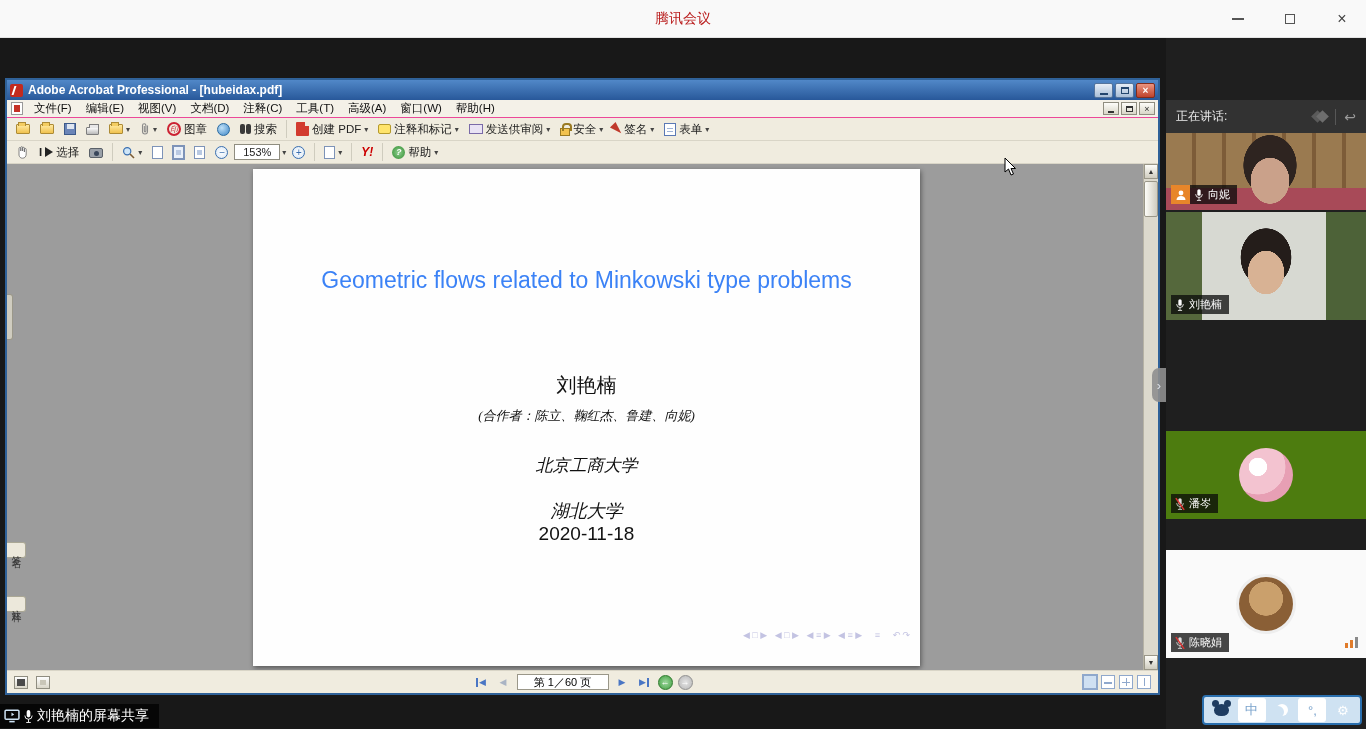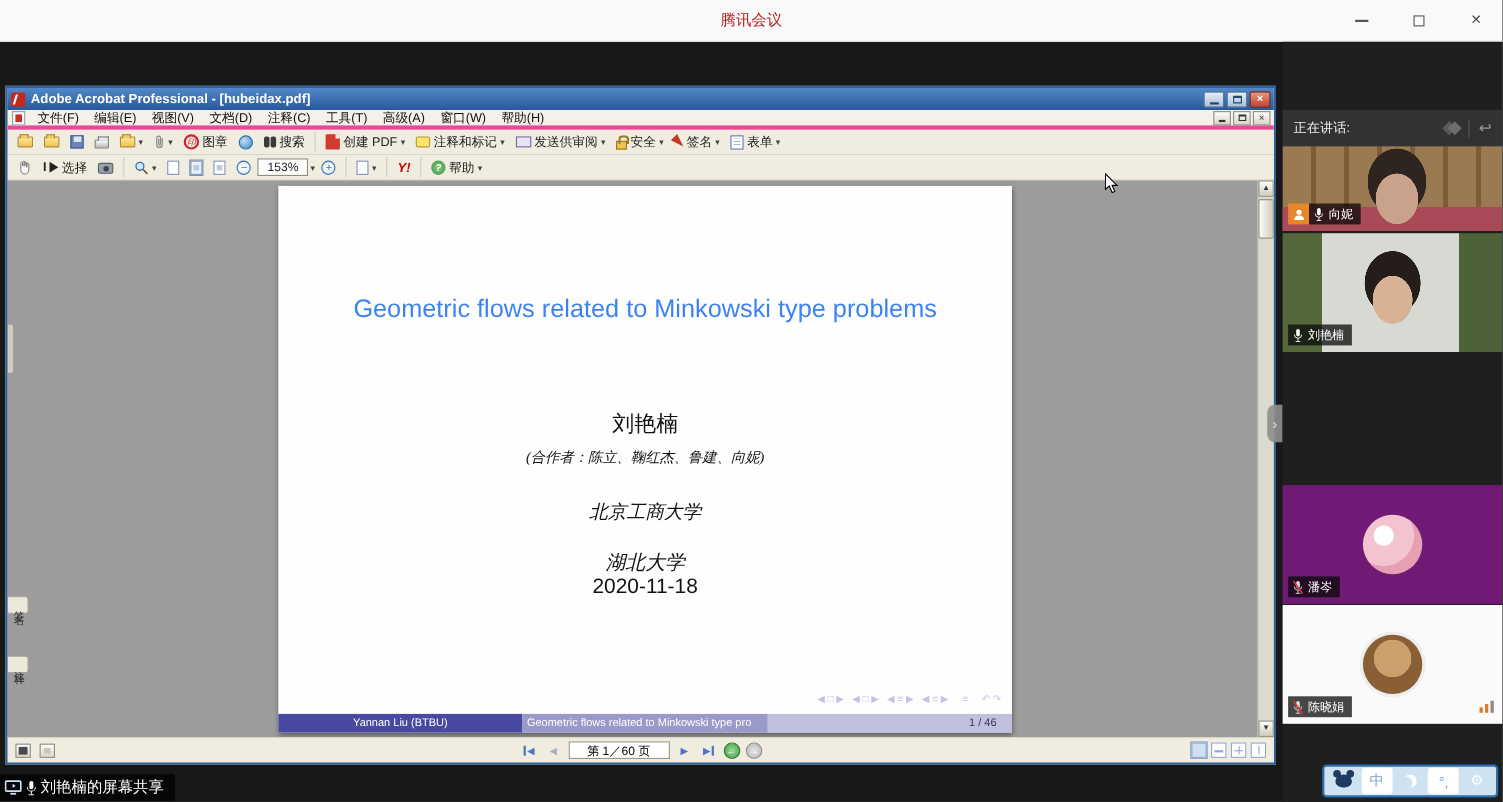--- a/index.html
+++ b/index.html
@@ -19,21 +19,21 @@
   .acrobat{position:absolute;left:5px;top:78px;width:1155px;height:617px;border:2px solid #2f6198;display:flex;flex-direction:column;background:#f0ecdf}
   .acr-title{height:20px;display:flex;align-items:center;gap:5px;padding:0 3px;background:linear-gradient(#5188c8,#28589a);color:#fff;font-size:12px;font-weight:bold;flex:0 0 auto}
   .acr-logo{width:13px;height:13px;background:#c22a1f;border-radius:2px;position:relative;flex:0 0 auto}
   .acr-logo::before{content:"";position:absolute;left:3px;top:2px;width:7px;height:9px;border-left:2px solid #fff;transform:skewX(-18deg)}
   .acr-winbtns{margin-left:auto;display:flex;gap:2px}
   .wbtn{width:19px;height:15px;border-radius:2px;background:linear-gradient(#e7eef7,#a9bed7);border:1px solid #55749c;display:flex;align-items:center;justify-content:center;color:#24466e}
   .wbtn.closebtn{background:linear-gradient(#ea9480,#bf432c);border-color:#822c1b;color:#fff;font-size:10px;font-weight:bold}
   .g-wmin{width:8px;height:2px;background:#24466e;margin-top:7px}
   .g-wmax{width:8px;height:7px;border:1px solid #24466e;border-top-width:2px}
 
-  .acr-menubar{height:18px;background:#f4f1e8;border-bottom:4px solid #ec4899;display:flex;align-items:center;font-size:11.5px;color:#111;padding:4px 3px;flex:0 0 auto}
+  .acr-menubar{height:18px;background:#f4f1e8;border-bottom:1px solid #ec4899;display:flex;align-items:center;font-size:11.5px;color:#111;padding:4px 3px;flex:0 0 auto}
   .menu-pdficon{width:12px;height:13px;background:#fff;border:1px solid #999;position:relative;margin:0 4px 0 1px}
   .menu-pdficon::before{content:"";position:absolute;inset:2px;background:#c53126}
   .mi{padding:1px 7px;white-space:nowrap}
   .child-ctrl{margin-left:auto;display:flex;gap:2px}
   .cbtn{width:16px;height:13px;border:1px solid #8f8d80;background:linear-gradient(#fdfdf9,#d9d6c8);display:flex;align-items:center;justify-content:center;font-size:9px;color:#333}
   .g-cmin{width:6px;height:2px;background:#333;margin-top:6px}
   .g-cmax{width:7px;height:6px;border:1px solid #333;border-top-width:2px}
 
   .acr-tb{height:23px;background:#f0ecdf;border-bottom:1px solid #d9d5c7;display:flex;align-items:center;padding:0 5px;font-size:11.5px;color:#222;gap:2px;flex:0 0 auto}
   .tbtn{display:inline-flex;align-items:center;gap:3px;padding:1px 4px;height:19px;white-space:nowrap}
@@ -135,21 +135,21 @@
       linear-gradient(180deg,rgba(0,0,0,0) 72%,#a84a58 72%),
       repeating-linear-gradient(90deg,#9a7a50 0 26px,#7d5c38 26px 30px)}
   .t2{top:174px;height:108px;background:
       radial-gradient(ellipse 30px 36px at 50% 56%,#d8b294 0 60%,transparent 61%),
       radial-gradient(ellipse 42px 48px at 50% 42%,#241d1a 0 60%,transparent 61%),
       linear-gradient(90deg,#55683c 0 18%,#d7d9d2 18% 80%,#4d6238 80%)}
   .t3{top:287px;height:107px;background:
       radial-gradient(ellipse 24px 28px at 50% 40%,#d2a486 0 60%,transparent 61%),
       radial-gradient(ellipse 46px 28px at 50% 84%,#ececea 0 60%,transparent 61%),
       repeating-linear-gradient(90deg,#8d6c49 0 24px,#6b4d30 24px 28px)}
-  .t4{top:403px;height:108px;background:#701a75}
+  .t4{top:393px;height:88px;background:#4d7c0f}
   .t5{top:512px;height:108px;background:#fafafa}
   .av-wrap{position:absolute;inset:0;display:flex;align-items:center;justify-content:center}
   .avatar{width:54px;height:54px;border-radius:50%}
   .av-pink{background:radial-gradient(circle at 35% 35%,#fff 0 18%,#f3c3d0 19% 55%,#e79fb4 56% 100%)}
   .av-brown{background:radial-gradient(circle at 50% 40%,#caa06c 0 40%,#8a5f36 41% 100%);box-shadow:0 0 0 3px #eee}
 
   .lbl{position:absolute;left:5px;bottom:6px;display:flex;align-items:stretch;font-size:11px;color:#fff}
   .lbl .txt{background:rgba(10,10,10,.75);display:flex;align-items:center;gap:4px;padding:2px 7px 2px 4px}
   .badge{width:19px;background:#e8862a;display:flex;align-items:center;justify-content:center}
   .signal{position:absolute;right:8px;bottom:10px;display:flex;align-items:flex-end;gap:2px}
@@ -360,25 +360,20 @@
     <div class="vtab vtab2">注释</div>
 
     <div class="page">
       <div class="slide-title">Geometric flows related to Minkowski type problems</div>
       <div class="ctr slide-author">刘艳楠</div>
       <div class="ctr slide-collab">(合作者：陈立、鞠红杰、鲁建、向妮)</div>
       <div class="ctr slide-affil">北京工商大学</div>
       <div class="ctr slide-venue">湖北大学</div>
       <div class="ctr slide-date">2020-11-18</div>
       <div class="slide-nav">◀ □ ▶   ◀ □ ▶   ◀ ≡ ▶   ◀ ≡ ▶     ≡     ↶ ↷</div>
-      <div class="slide-footer">
-        <div class="sf-left">Yannan Liu  (BTBU)</div>
-        <div class="sf-mid">Geometric flows related to Minkowski type pro</div>
-        <div class="sf-right">1 / 46</div>
-      </div>
     </div>
 
     <div class="scrollbar">
       <span class="sb-btn sb-up">▲</span>
       <span class="sb-thumb"></span>
       <span class="sb-btn sb-down">▼</span>
     </div>
   </div>
 
   <div class="acr-status">

